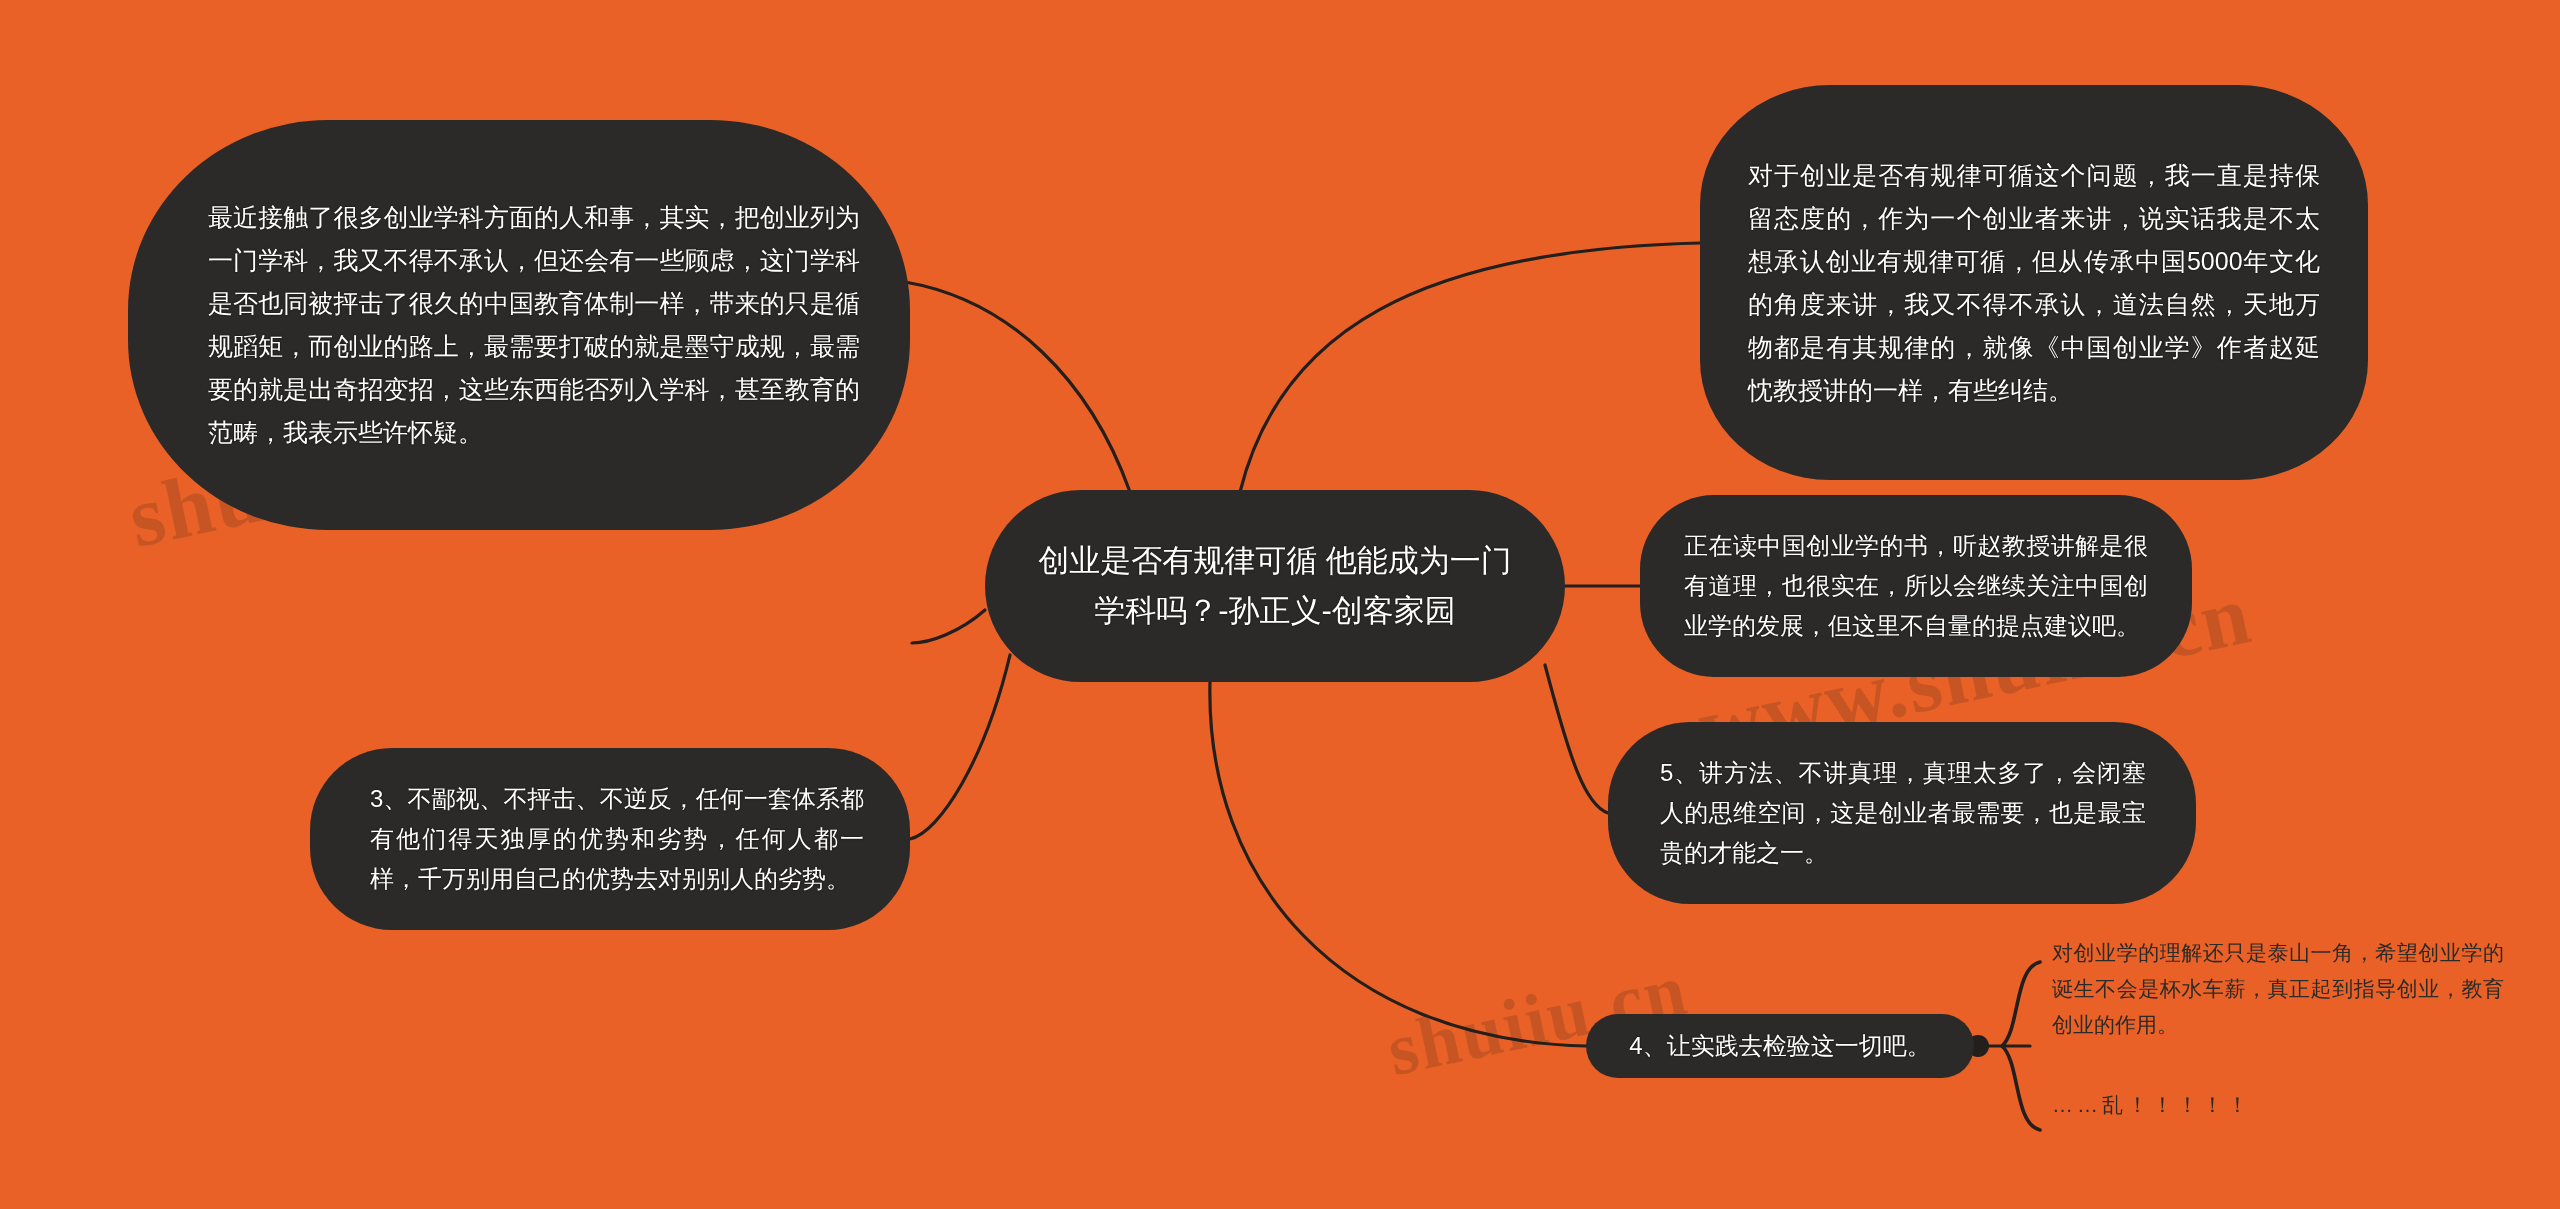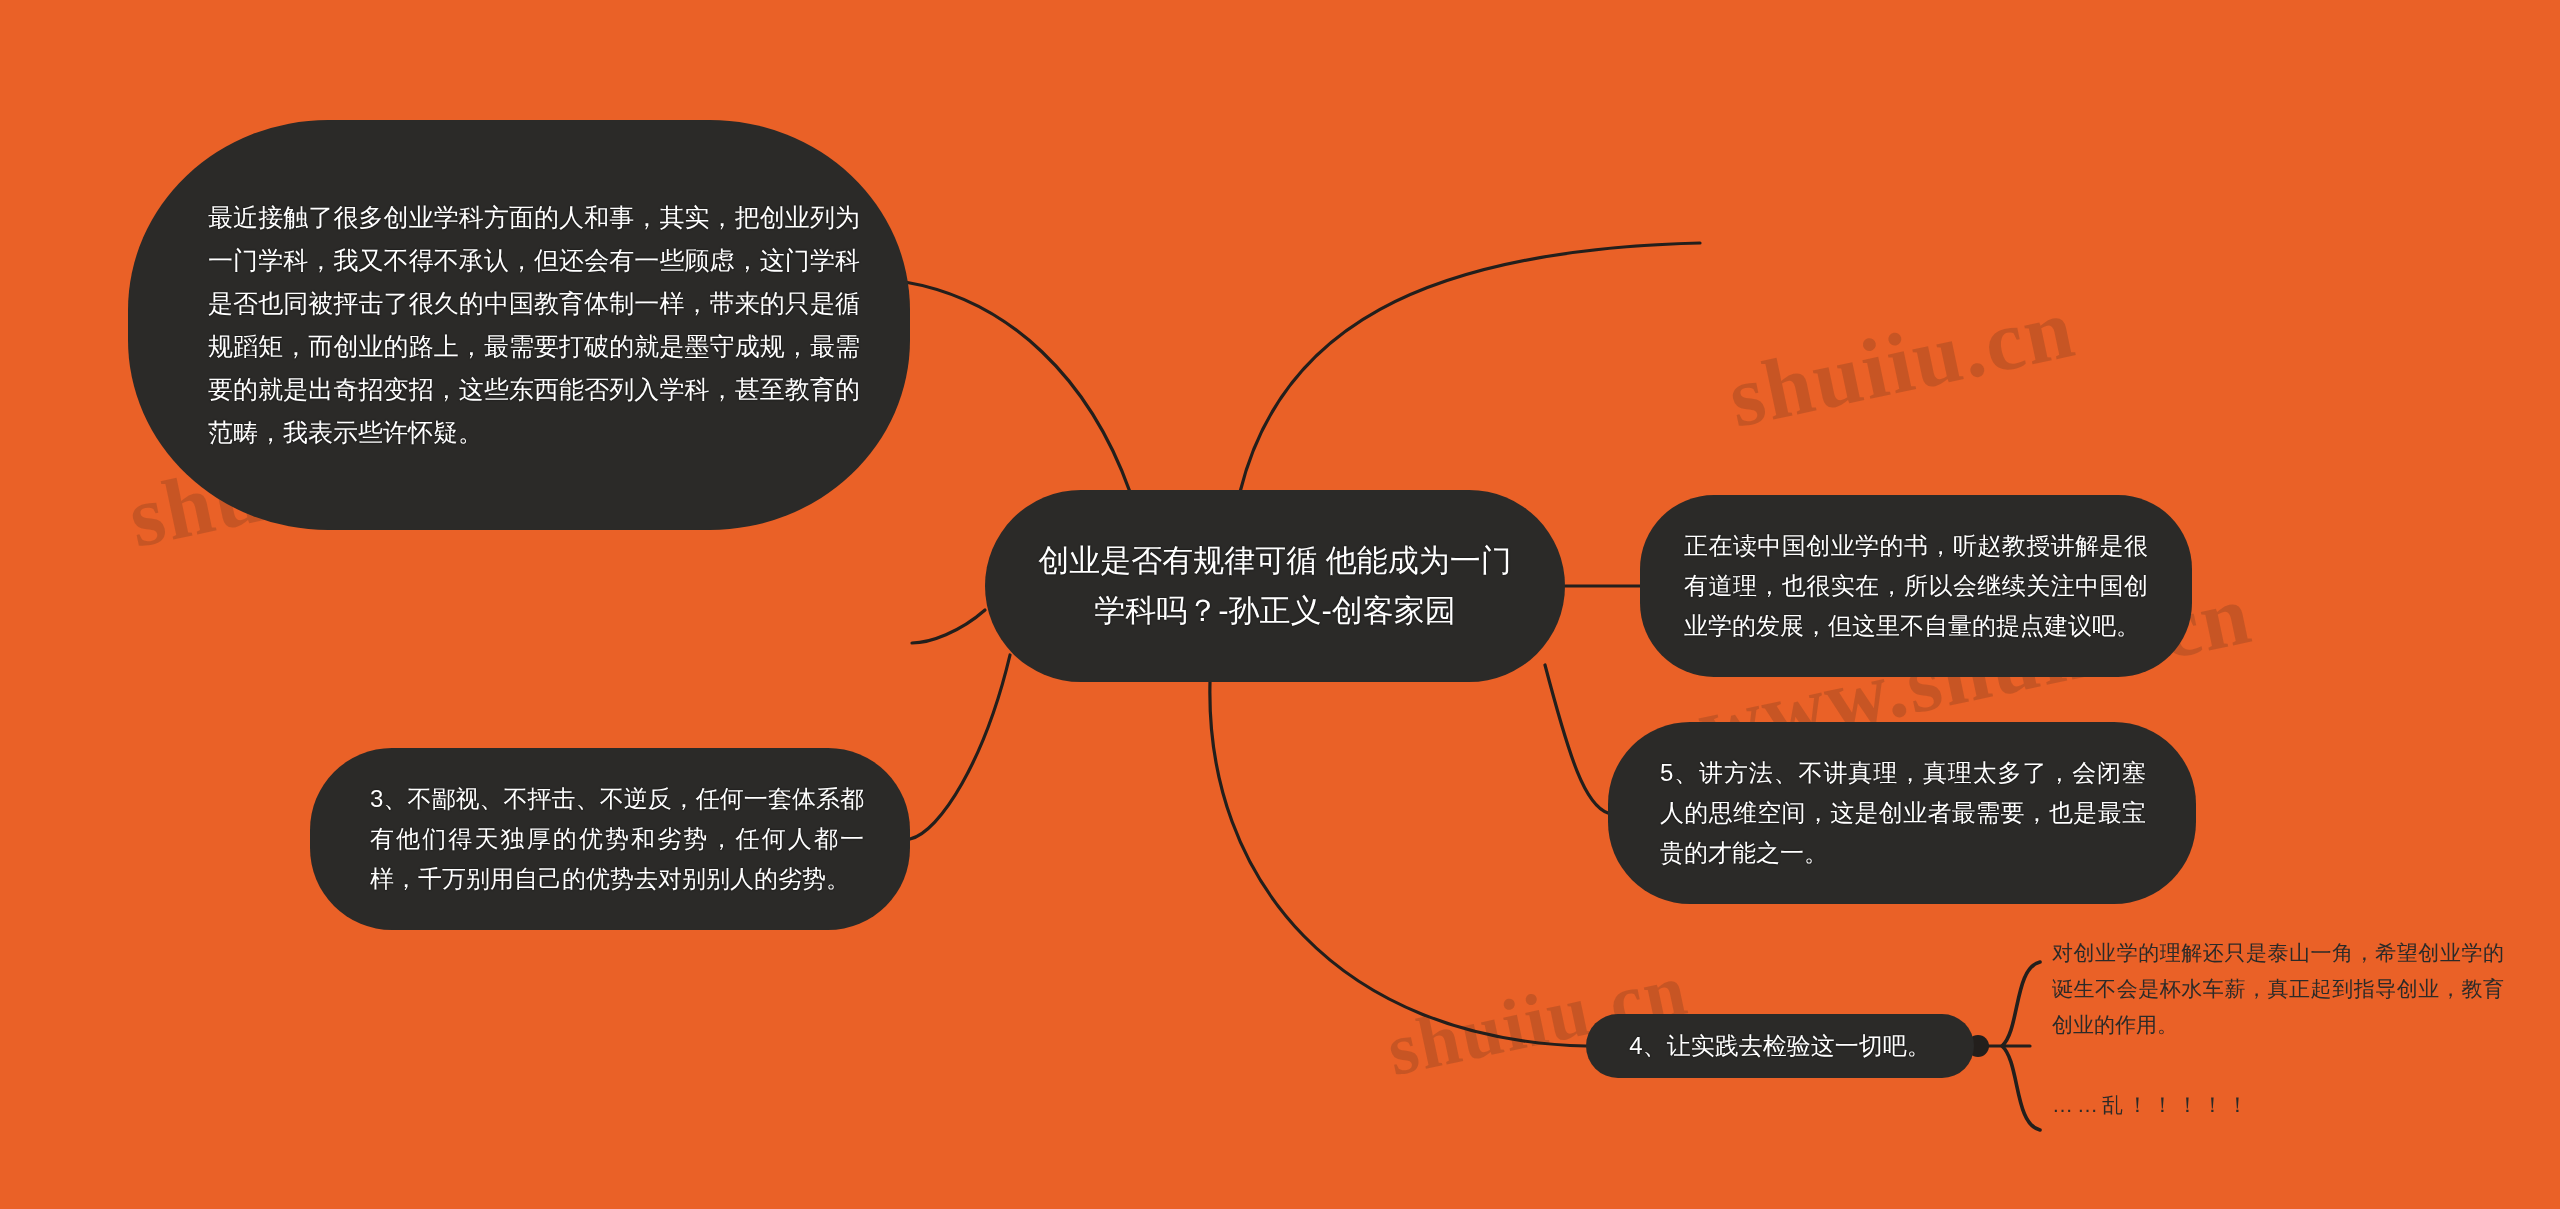--- a/index.html
+++ b/index.html
@@ -187,20 +187,23 @@
       <path d="M 2040 962 C 2014 968 2020 1030 2002 1046 C 2020 1062 2014 1124 2040 1130" stroke-width="3.6"></path>
 
     </g>
     <circle cx="1978" cy="1046" r="11" fill="#231F1C"></circle>
   </svg>
 
   <div class="node" id="node-topleft">
     <p>最近接触了很多创业学科方面的人和事，其实，把创业列为一门学科，我又不得不承认，但还会有一些顾虑，这门学科是否也同被抨击了很久的中国教育体制一样，带来的只是循规蹈矩，而创业的路上，最需要打破的就是墨守成规，最需要的就是出奇招变招，这些东西能否列入学科，甚至教育的范畴，我表示些许怀疑。</p>
   </div>
 
+  <div class="node" id="node-topright">
+    <p>对于创业是否有规律可循这个问题，我一直是持保留态度的，作为一个创业者来讲，说实话我是不太想承认创业有规律可循，但从传承中国5000年文化的角度来讲，我又不得不承认，道法自然，天地万物都是有其规律的，就像《中国创业学》作者赵延忱教授讲的一样，有些纠结。</p>
+  </div>
 
   <div class="node" id="node-right-read">
     <p>正在读中国创业学的书，听赵教授讲解是很有道理，也很实在，所以会继续关注中国创业学的发展，但这里不自量的提点建议吧。</p>
   </div>
 
   <div class="node" id="node-center">
     <p>创业是否有规律可循  他能成为一门学科吗？-孙正义-创客家园</p>
   </div>
 
 

